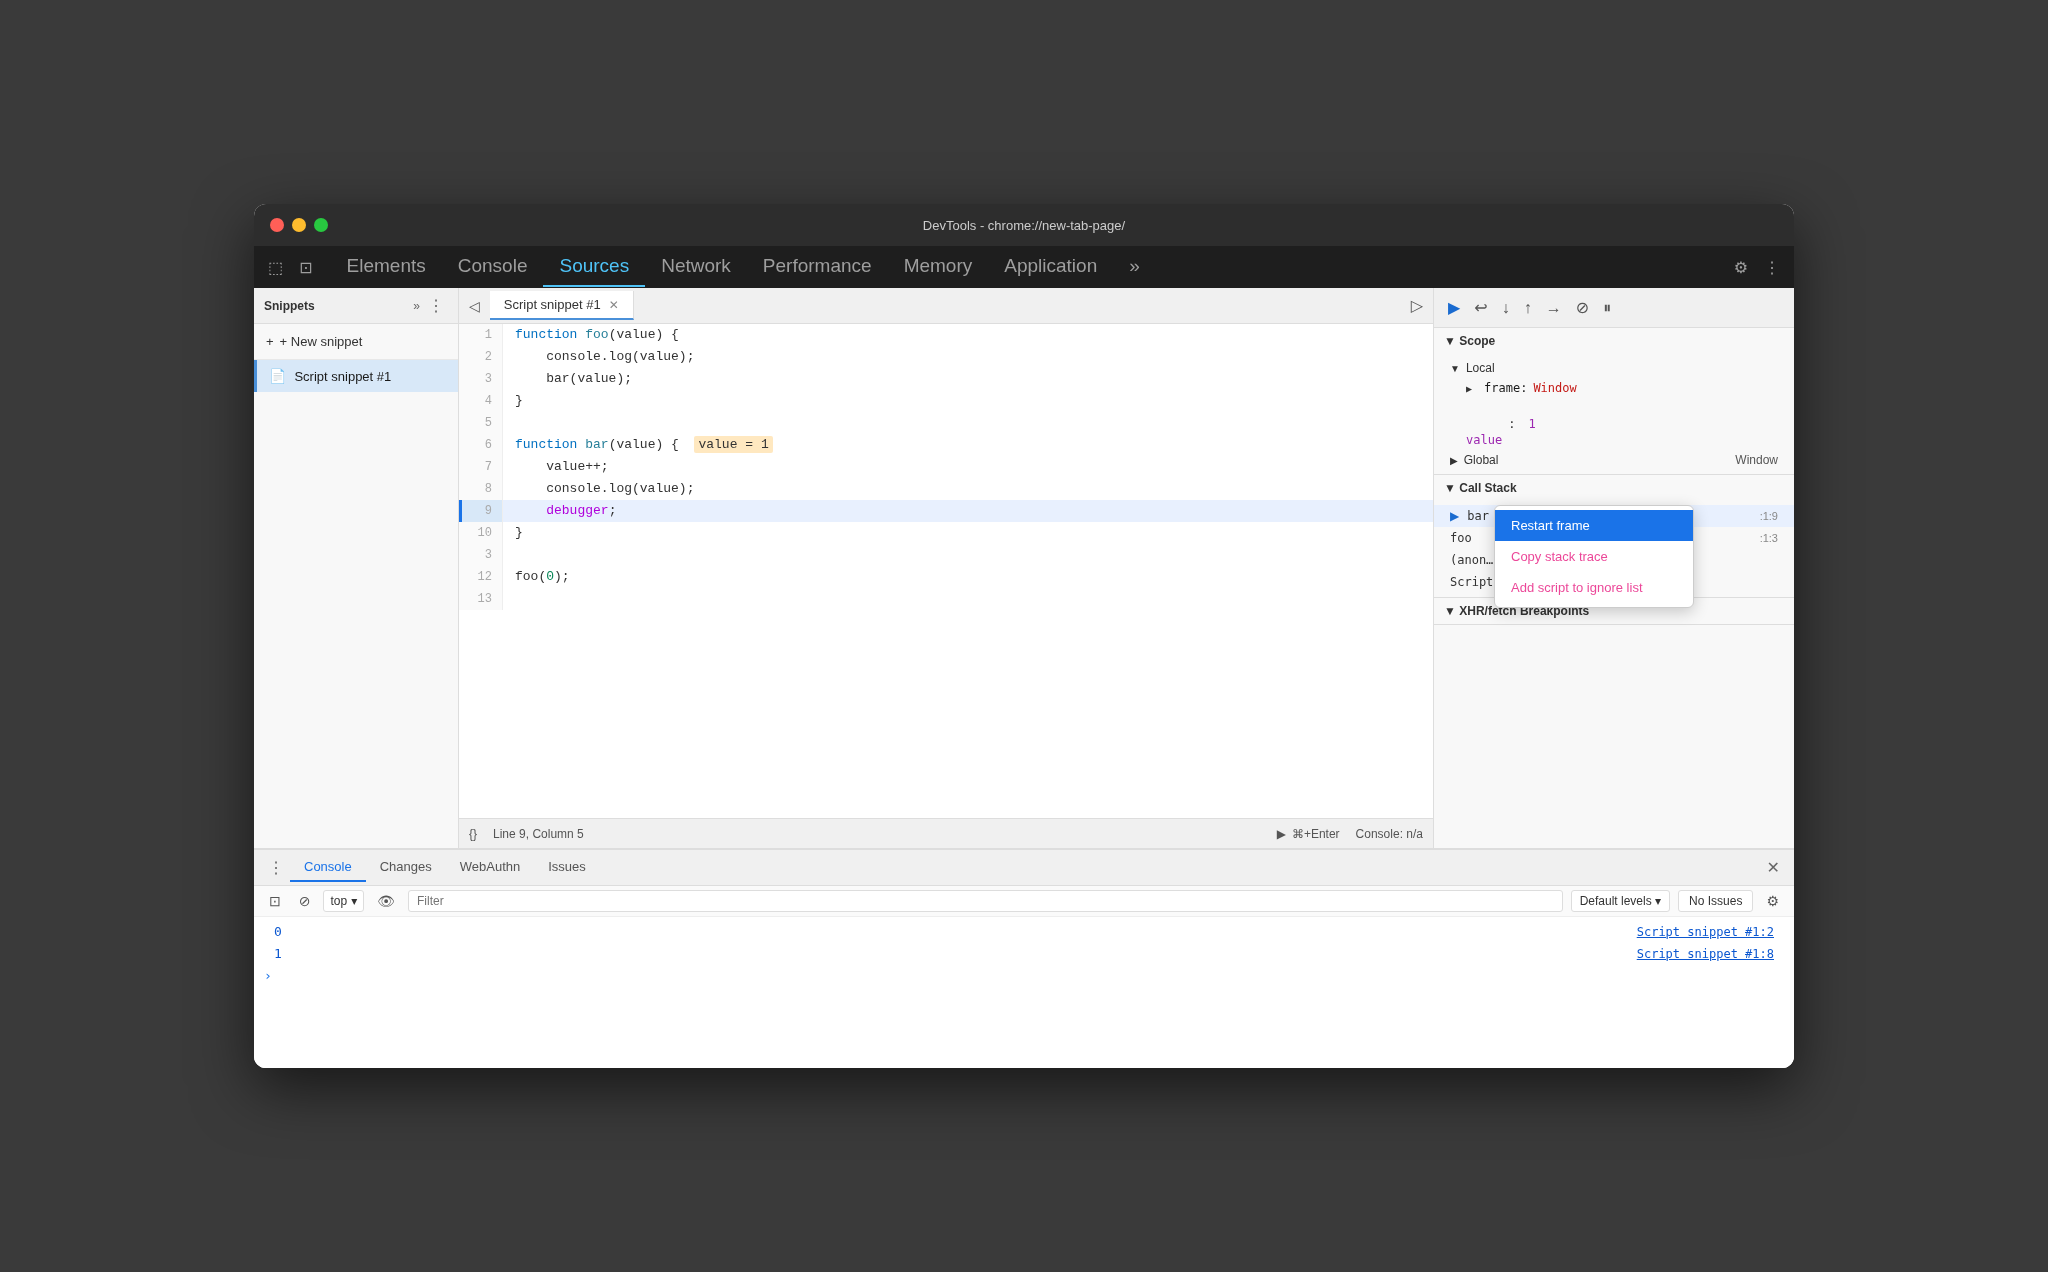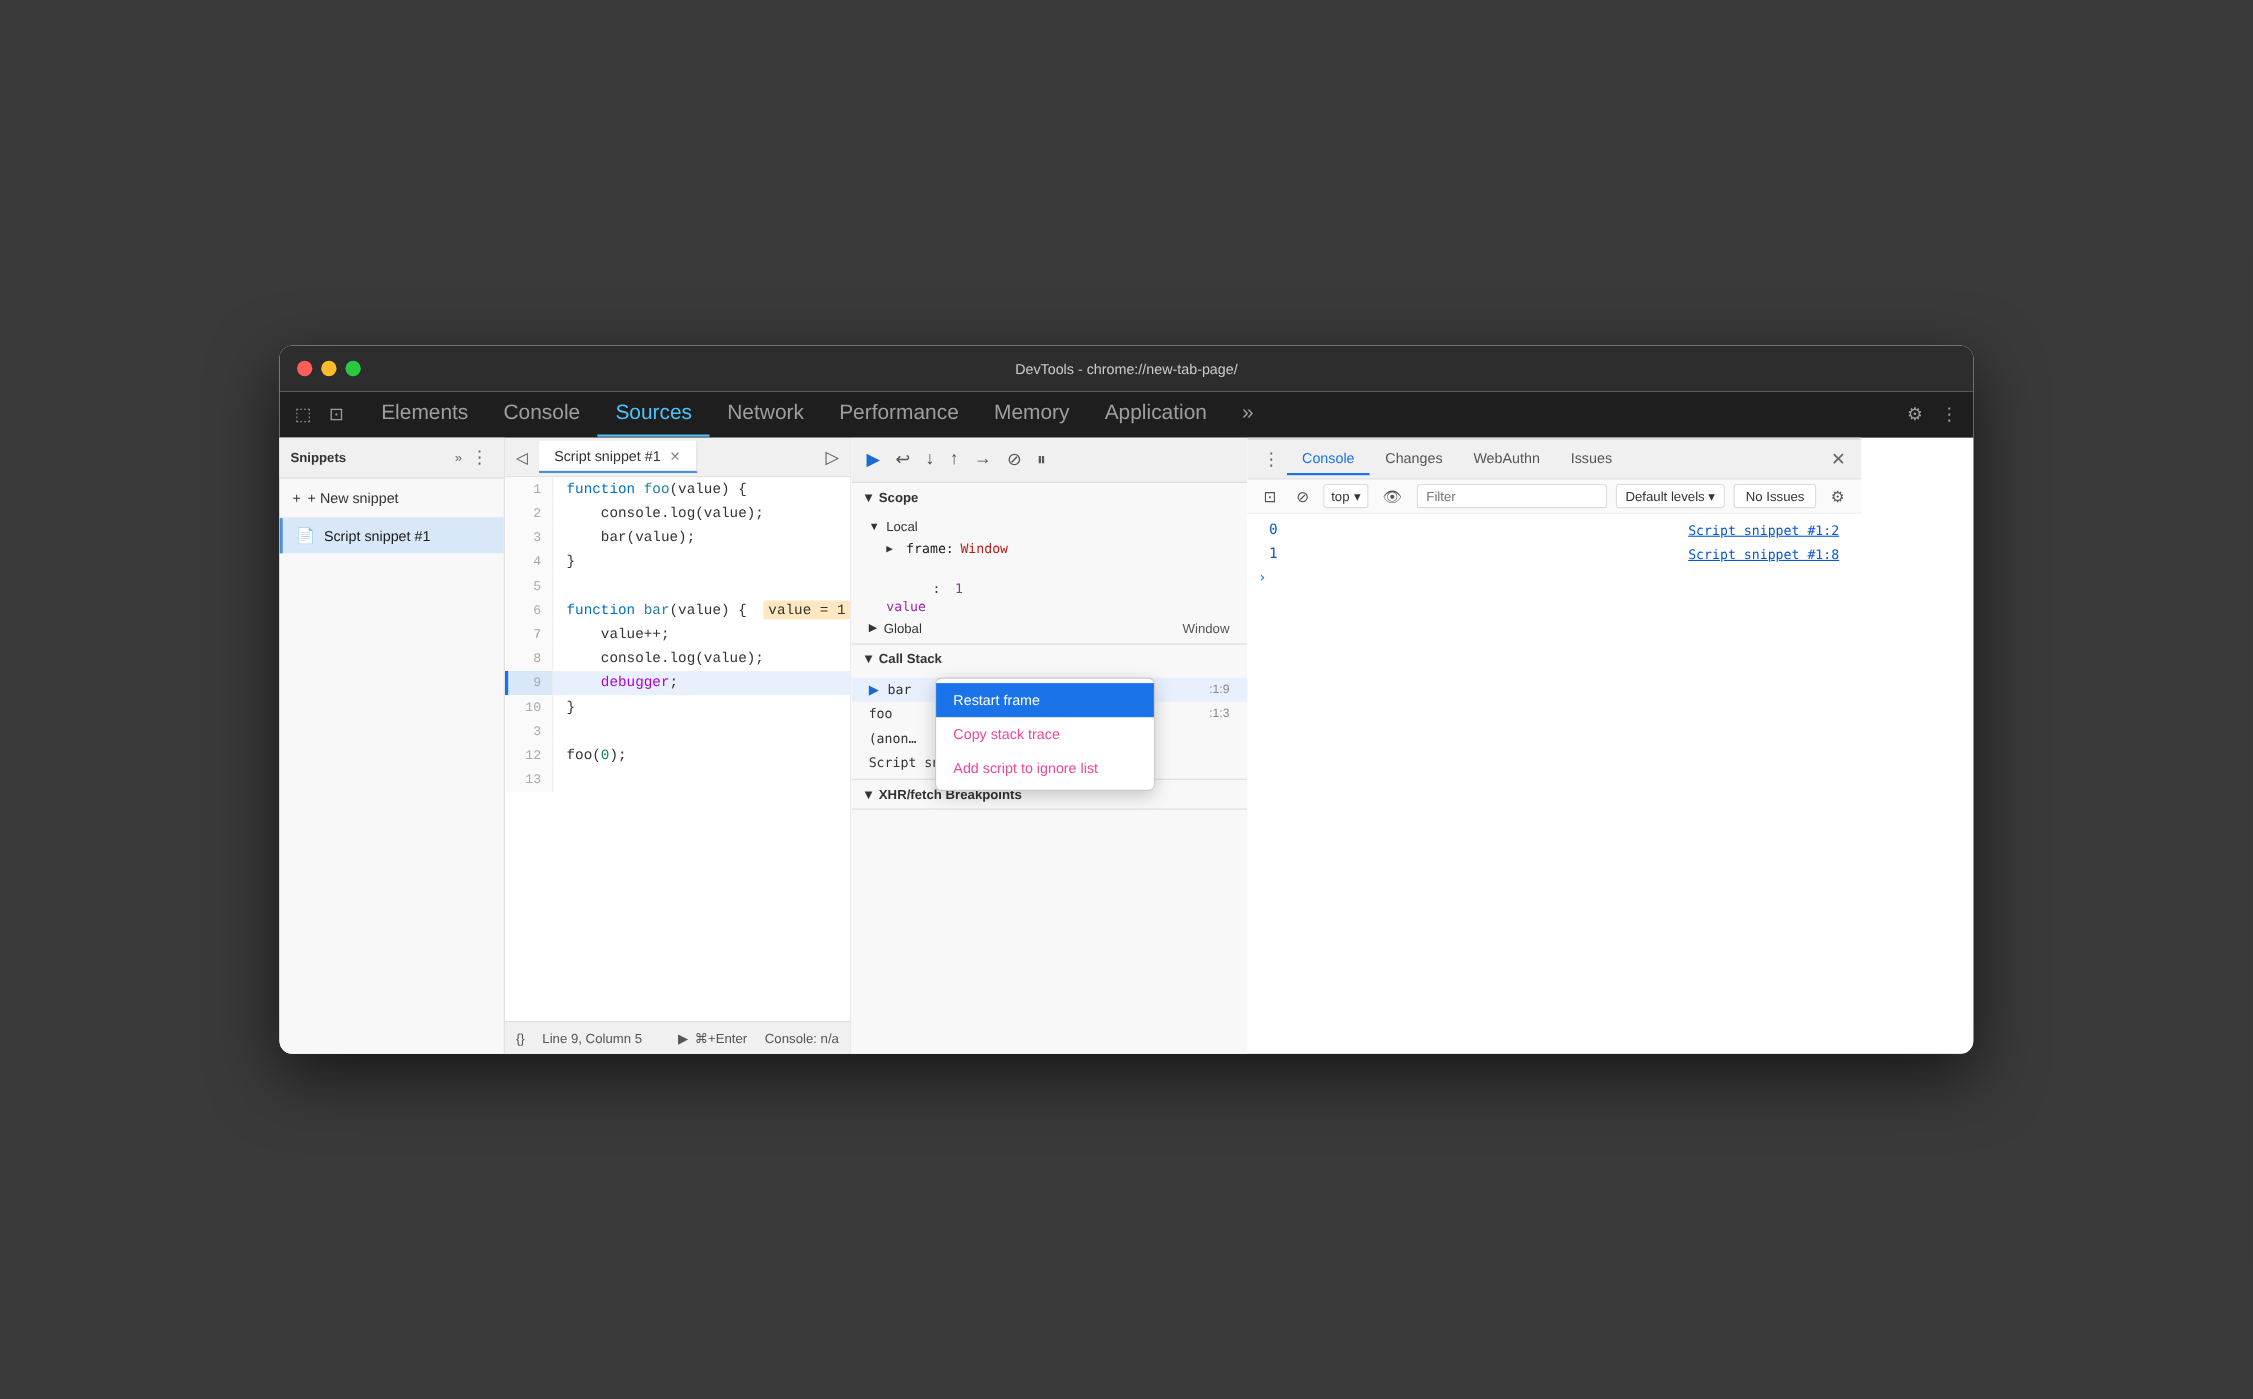--- a/index.html
+++ b/index.html
@@ -80,22 +80,23 @@
     }
     .tab-bar-right {
       margin-left: auto;
       display: flex;
       align-items: center;
       gap: 4px;
     }
     
     .main-layout {
       display: flex;
-      flex-direction: row;
+      flex-direction: column;
       background: #fff;
+      justify-content: center;
     }
     .top-section {
       display: flex;
       height: 560px;
     }
     
     .left-panel {
       width: 205px;
       background: #f8f8f8;
       border-right: 1px solid #ddd;
@@ -359,21 +360,21 @@
     .context-menu {
       position: absolute;
       background: #fff;
       border: 1px solid #ccc;
       border-radius: 6px;
       box-shadow: 0 4px 16px rgba(0,0,0,0.2);
       padding: 4px 0;
       z-index: 100;
       min-width: 200px;
       top: 30px;
-      left: 76px;
+      left: 60px;
     }
     .ctx-menu-item {
       padding: 8px 16px;
       font-size: 13px;
       cursor: pointer;
       color: #ec4899;
     }
     .ctx-menu-item.selected {
       background: #1a73e8;
       color: #fff;

